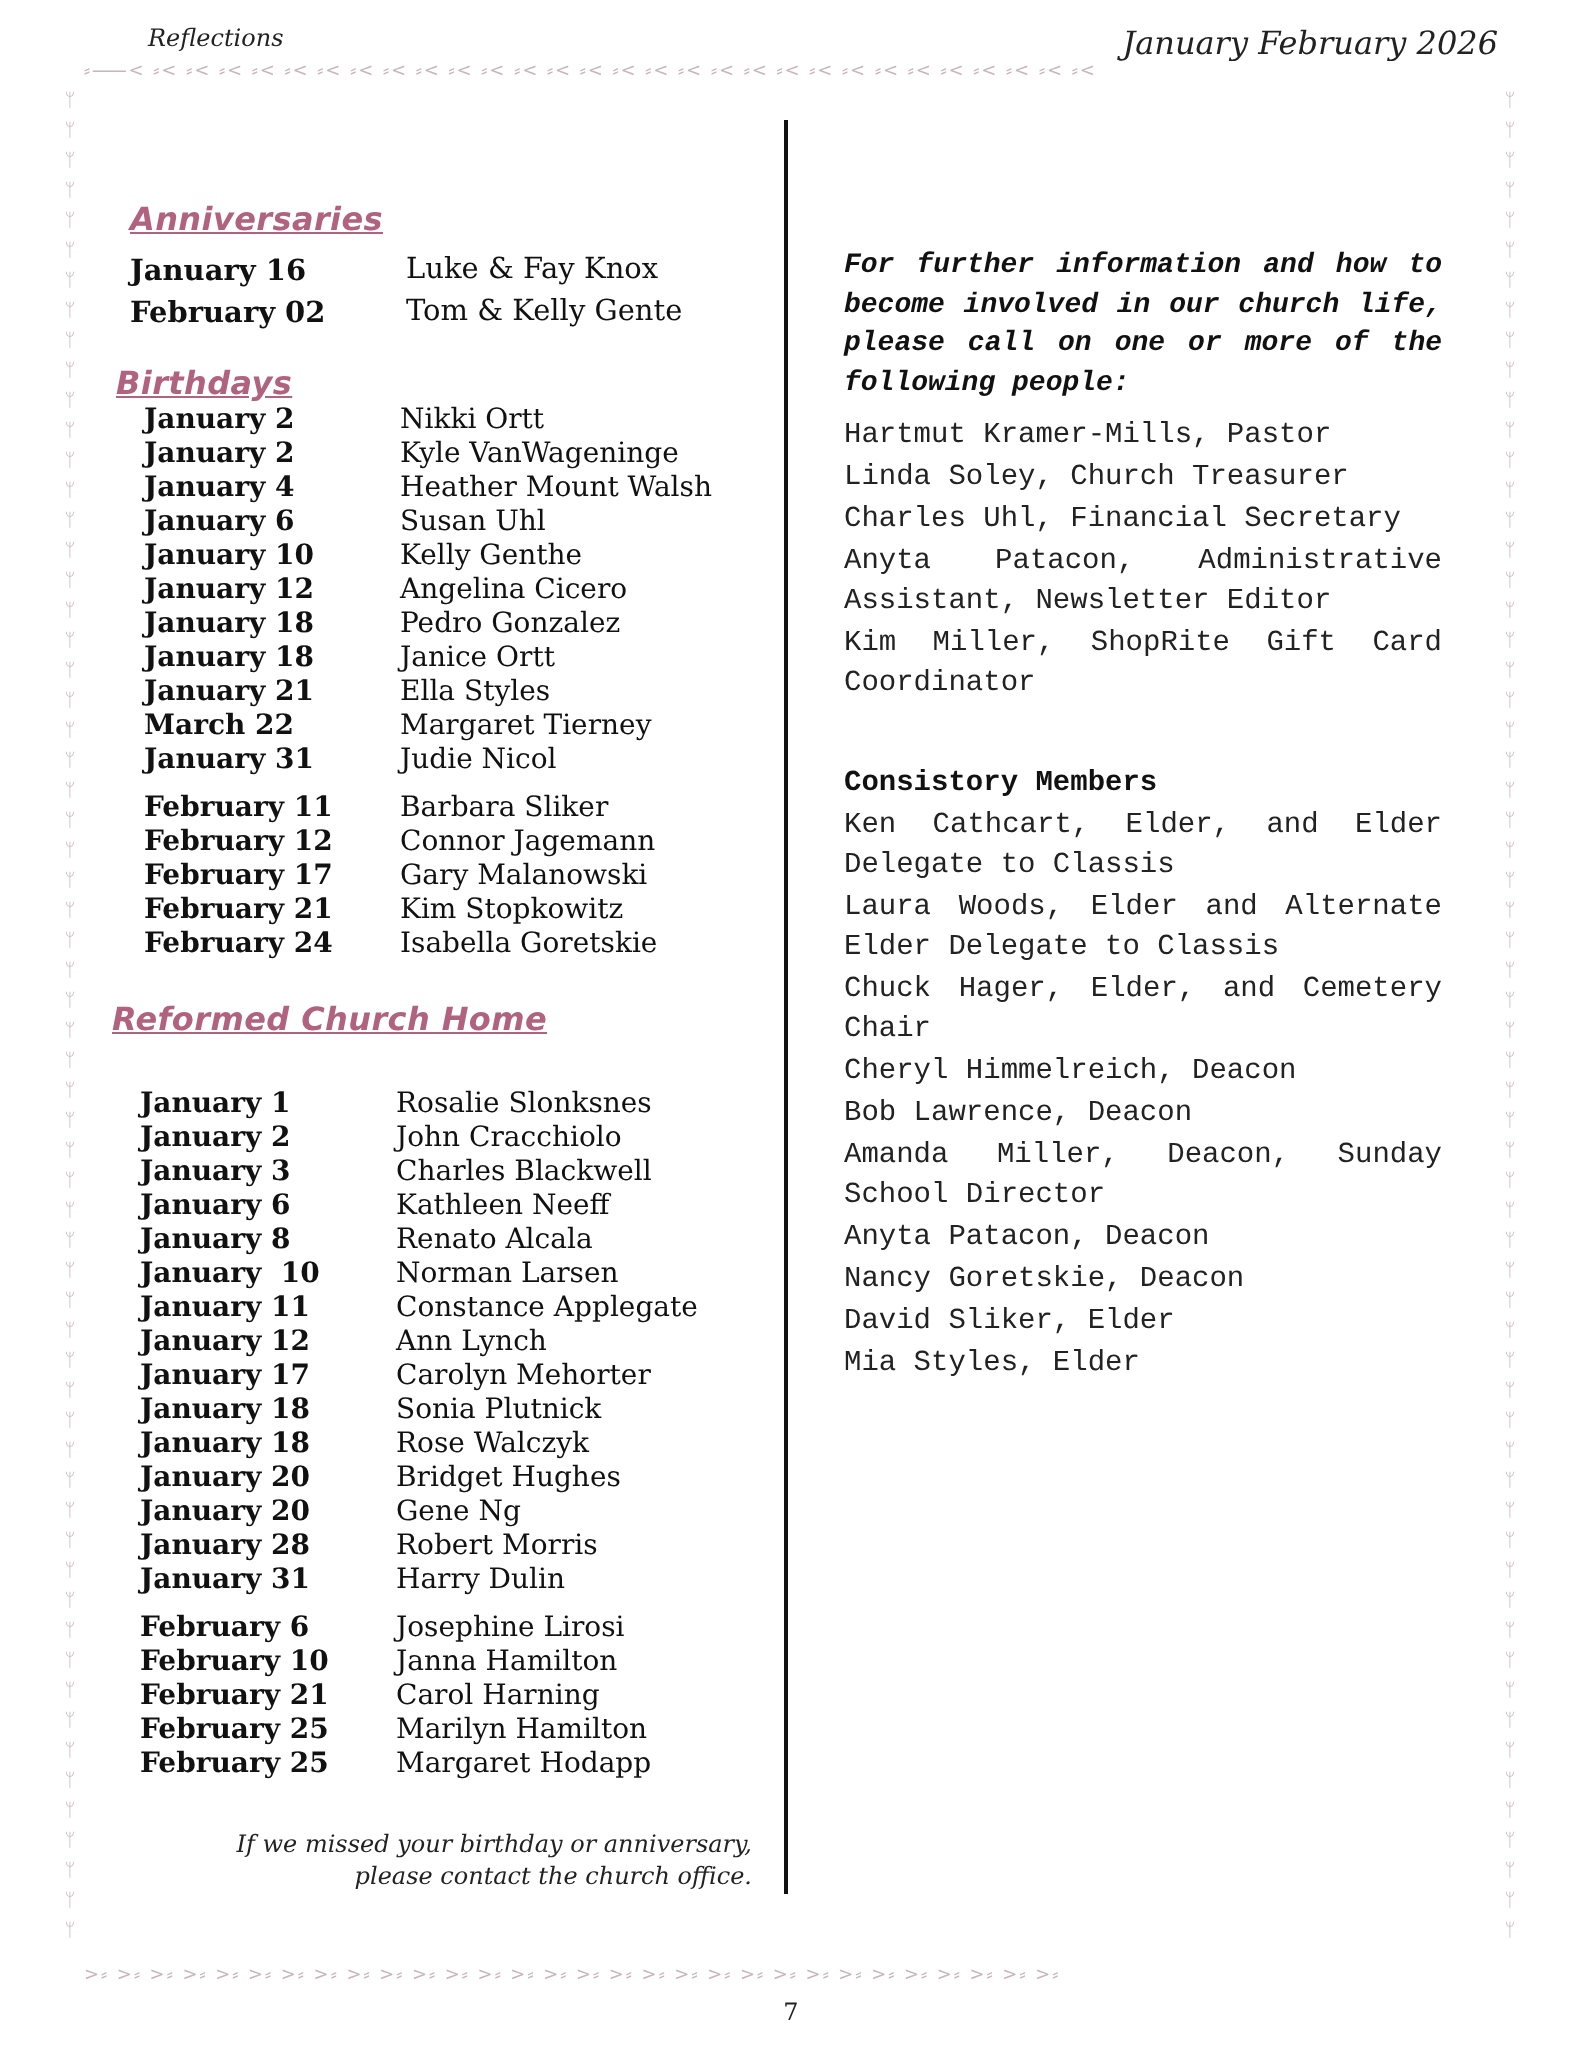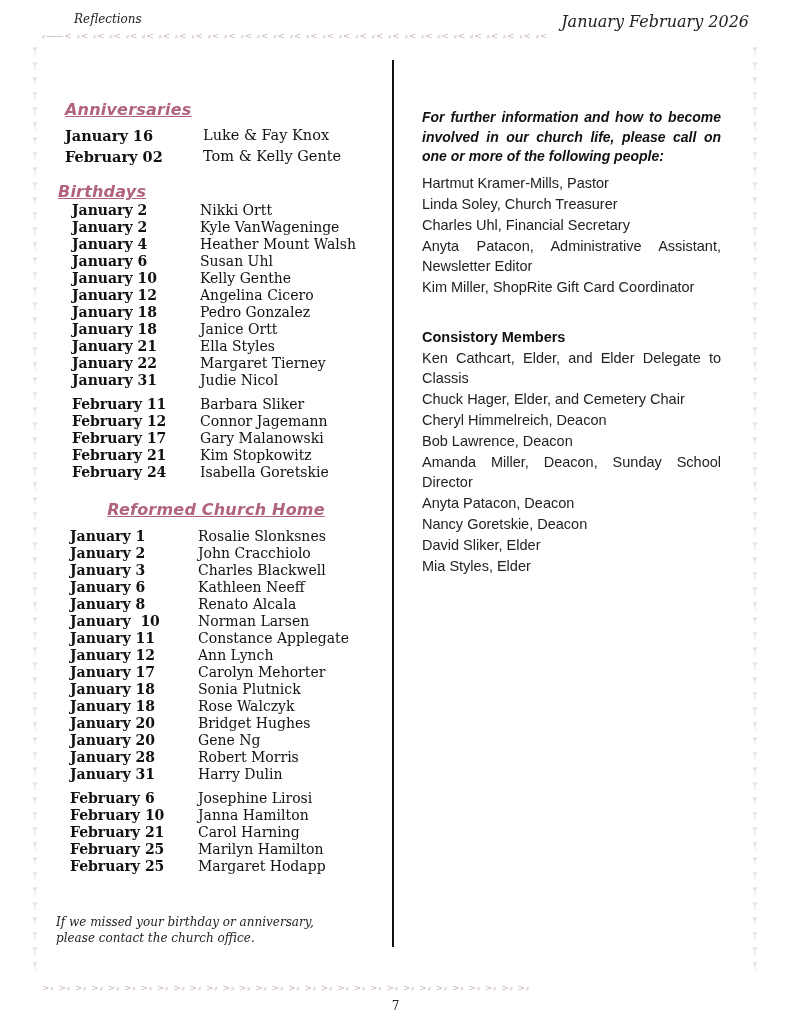--- a/index.html
+++ b/index.html
@@ -47,33 +47,33 @@
     .anniv-title { position: absolute; left: 9px; top: 4px; }
     .anniv-list { position: absolute; left: 9px; top: 29px; }
     .anniv-list .row { line-height: 21px; font-size: 14.5px; gap: 28px; }
     .anniv-list .d { width: 110px; }
 
     .bday-title { position: absolute; left: 2px; top: 86px; }
     .bday-list { position: absolute; left: 16px; top: 106px; }
     .bday-list .d { width: 128px; }
     .bday-list .gap { height: 7px; }
 
-    .rch-title { position: absolute; left: 0; width: 320px; top: 402px; text-align: center; line-height: 23px; }
-    .rch-list { position: absolute; left: 14px; top: 432px; }
+    .rch-title { position: absolute; left: 0; width: 320px; top: 402px; text-align: left; line-height: 23px; }
+    .rch-list { position: absolute; left: 14px; top: 448px; }
     .rch-list .d { width: 128px; }
     .rch-list .gap { height: 7px; }
 
     .note {
-      position: absolute; left: 0; top: 818px; width: 320px; text-align: left;
+      position: absolute; left: 0; top: 818px; width: 320px; text-align: right;
       font-style: italic; font-size: 12px; line-height: 16px; color: #222;
     }
 
     .right-col {
-      position: absolute; left: 422px; top: 108px; width: 299px;
-      font-family: Liberation Sans, sans-serif; color: #222;
+      position: absolute; left: 422px; top: 124px; width: 299px;
+      font-family: Liberation Mono, monospace; color: #222;
     }
     .intro {
       font-weight: bold; font-style: italic; font-size: 14px; line-height: 19.5px;
       text-align: justify; color: #111;
     }
     .contact {
       font-size: 14.5px; line-height: 20px; text-align: justify; margin-top: 1px;
     }
     .contact.first { margin-top: 6px; }
     .cons-title {
@@ -266,21 +266,21 @@
       </div>
       <div class="row">
         <span class="d" style="white-space: pre;">January 18</span>
         <span class="n">Janice Ortt</span>
       </div>
       <div class="row">
         <span class="d" style="white-space: pre;">January 21</span>
         <span class="n">Ella Styles</span>
       </div>
       <div class="row">
-        <span class="d" style="white-space: pre;">January 22</span>
+        <span class="d" style="white-space: pre;">March 22</span>
         <span class="n">Margaret Tierney</span>
       </div>
       <div class="row">
         <span class="d" style="white-space: pre;">January 31</span>
         <span class="n">Judie Nicol</span>
       </div>
       <div class="gap"></div>
       <div class="row">
         <span class="d" style="white-space: pre;">February 11</span>
         <span class="n">Barbara Sliker</span>
@@ -401,20 +401,21 @@
   <div id="staff-list">
       <div class="contact first">Hartmut Kramer-Mills, Pastor</div>
       <div class="contact">Linda Soley, Church Treasurer</div>
       <div class="contact">Charles Uhl, Financial Secretary</div>
       <div class="contact">Anyta Patacon, Administrative Assistant, Newsletter Editor</div>
       <div class="contact">Kim Miller, ShopRite Gift Card Coordinator</div>
     </div>
   <div class="cons-title">Consistory Members</div>
   <div id="cons-list">
       <div class="contact">Ken Cathcart, Elder, and Elder Delegate to Classis</div>
+      <div class="contact">Laura Woods, Elder and Alternate Elder Delegate to Classis</div>
       <div class="contact">Chuck Hager, Elder, and Cemetery Chair</div>
       <div class="contact">Cheryl Himmelreich, Deacon</div>
       <div class="contact">Bob Lawrence, Deacon</div>
       <div class="contact">Amanda Miller, Deacon, Sunday School Director</div>
       <div class="contact">Anyta Patacon, Deacon</div>
       <div class="contact">Nancy Goretskie, Deacon</div>
       <div class="contact">David Sliker, Elder</div>
       <div class="contact">Mia Styles, Elder</div>
     </div>
 </div>

